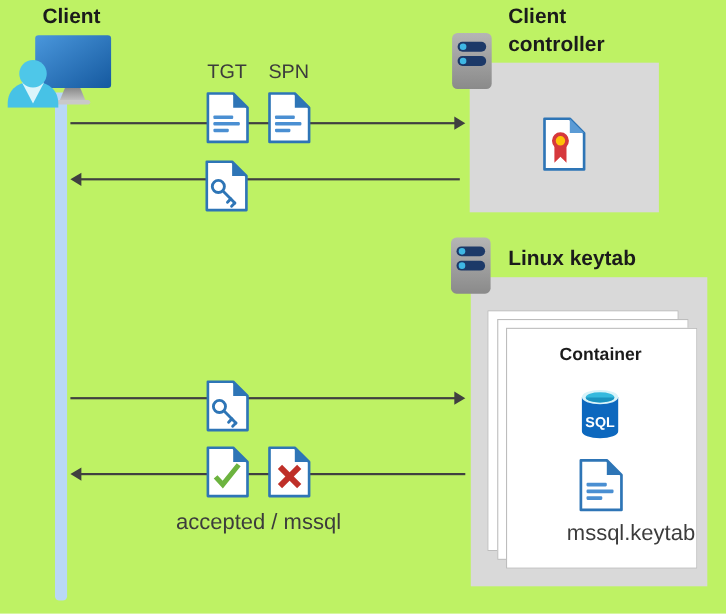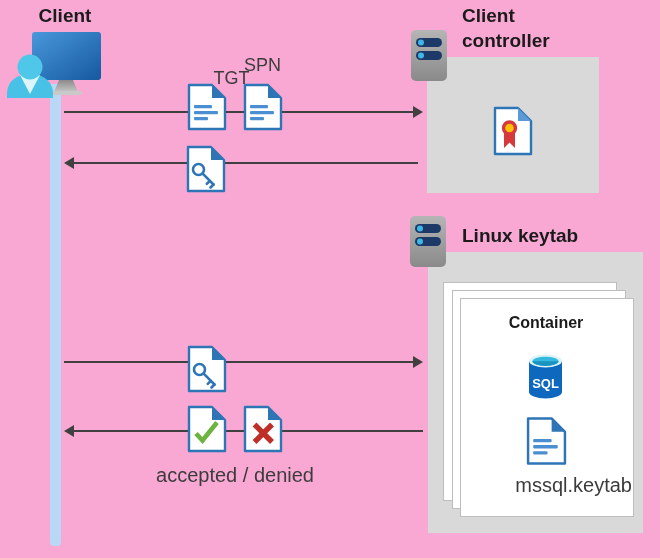--- a/index.html
+++ b/index.html
@@ -1,16 +1,16 @@
 <!DOCTYPE html>
 <html><head>
 <meta charset="utf-8">
 <style>
   html,body{margin:0;padding:0;background:#fff;}
-  .canvas{position:relative;width:660px;height:558px;background:#f9a8d4;
+  .canvas{position:relative;width:660px;height:558px;background:#bef264;
           font-family:"Liberation Sans","DejaVu Sans",sans-serif;overflow:hidden;}
   .abs{position:absolute;}
   .heading{font-weight:700;color:#1b1b1b;font-size:19px;line-height:25px;}
   .label{color:#3c3c3c;font-size:18px;}
   .center{text-align:center;}
   
   .lifeline{left:50px;top:84px;width:11px;height:462px;background:#b9d8f6;border-radius:0 0 4px 4px;}
   
   .aline{height:2px;background:#404040;}
   .ahead-r{width:0;height:0;border-left:10px solid #404040;border-top:6px solid transparent;border-bottom:6px solid transparent;}
@@ -62,21 +62,21 @@
       <path d="M55 56 L69 56 L74 68 L50 68 Z" fill="url(#stand)"></path>
       <rect x="46" y="67" width="32" height="4" rx="2" fill="#c9c9c9"></rect>
     </g>
     <g>
       <path d="M3 74 L3 70 C3 57 13 50 26 50 C39 50 49 57 49 70 L49 74 Z" fill="#47c2e6"></path>
       <path d="M16 51 L36 51 L26 70 Z" fill="#dcf5fb"></path>
       <circle cx="26" cy="43" r="12.5" fill="#4ec7e9"></circle>
     </g>
   </svg>
 
-  <div class="abs label center" style="left:184px;top:68px;width:45px;margin-left:25px;">TGT</div>
+  <div class="abs label center" style="left:184px;top:55px;width:45px;">TGT</div>
   <div class="abs label center" style="left:240px;top:55px;width:45px;">SPN</div>
 
   <svg class="abs icon" style="left:186px;top:83px;" width="41" height="48" viewBox="0 0 41 48">
     <path d="M3 2 H26 L39 15 V46 H3 Z" fill="#fff" stroke="#2e75b6" stroke-width="2.4" stroke-linejoin="round"></path>
     <path d="M26 2 L39 15 L26 15 Z" fill="#2e75b6"></path>
     <rect x="8" y="22" width="18" height="3.2" rx="1" fill="#4a8fd2"></rect>
     <rect x="8" y="28" width="24" height="3.2" rx="1" fill="#4a8fd2"></rect>
     <rect x="8" y="34" width="14" height="3.2" rx="1" fill="#4a8fd2"></rect>
   </svg>
 
@@ -179,15 +179,15 @@
 
   <svg class="abs icon" style="left:242px;top:405px;" width="41" height="48" viewBox="0 0 41 48">
     <path d="M3 2 H26 L39 15 V46 H3 Z" fill="#fff" stroke="#2e75b6" stroke-width="2.4" stroke-linejoin="round"></path>
     <path d="M26 2 L39 15 L26 15 Z" fill="#2e75b6"></path>
     <g stroke="#bf2f28" stroke-width="5.4">
       <path d="M12.5 19.5 L30 37"></path>
       <path d="M30 19.5 L12.5 37"></path>
     </g>
   </svg>
 
-  <div class="abs label center" style="left:140px;top:464px;width:190px;font-size:20px;">accepted / denied</div>
+  <div class="abs label center" style="left:140px;top:464px;width:190px;font-size:20px;">accepted / mssql</div>
 
 </div>
 
 </body></html>

